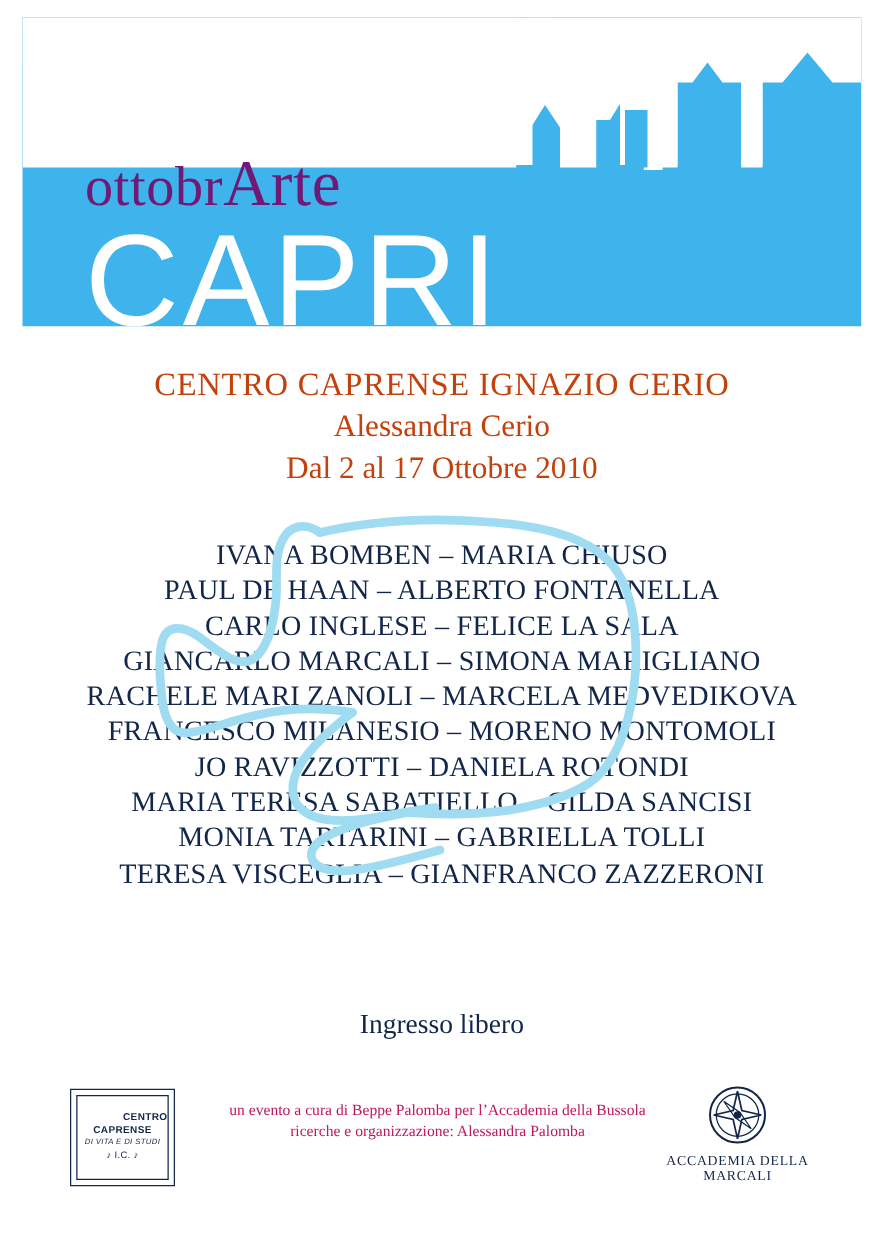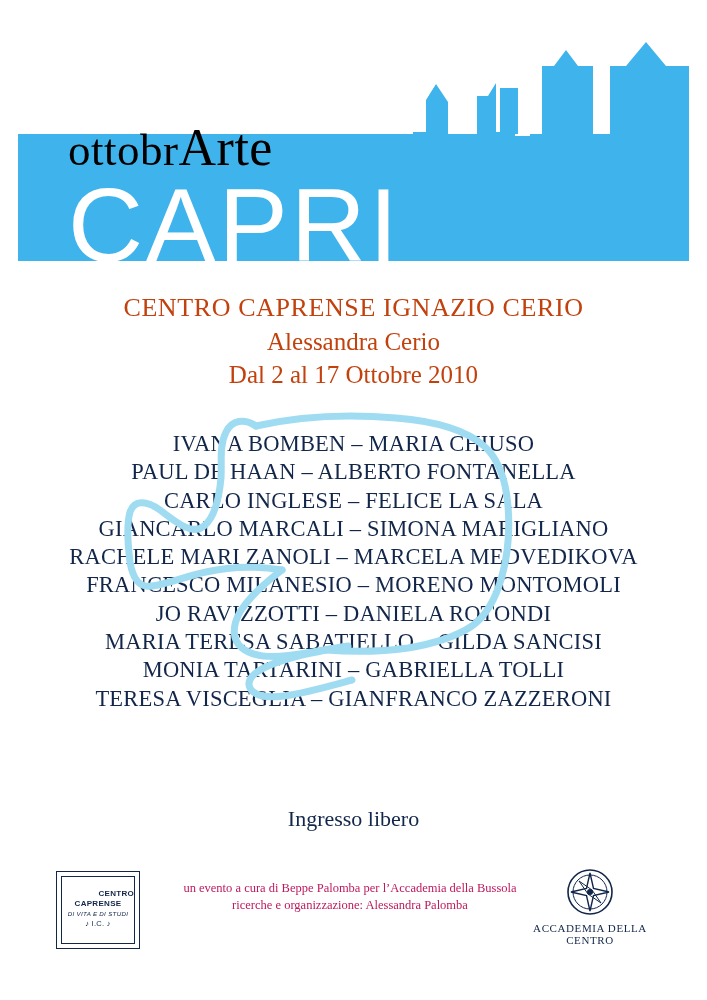--- a/index.html
+++ b/index.html
@@ -30,21 +30,21 @@
     overflow: hidden;
   }
 
   .title-wrap {
     position: absolute;
     left: 50px;
     top: 108px;
     z-index: 5;
   }
   .ottobrarte {
-    color: #000000;
+    color: #701a75;
     font-family: "Liberation Serif", serif;
     font-size: 45px;
     letter-spacing: 0.5px;
     line-height: 1;
     white-space: nowrap;
   }
   .ottobrarte .big {
     font-size: 52px;
   }
   .capri {
@@ -279,17 +279,17 @@
     </div>
 
     <div class="logo-right">
       <svg width="48" height="48" viewBox="0 0 48 48">
         <circle cx="24" cy="24" r="22" fill="none" stroke="#12264a" stroke-width="1.6"></circle>
         <circle cx="24" cy="24" r="17" fill="none" stroke="#12264a" stroke-width="1"></circle>
         <path d="M24,5 L27.5,20.5 L43,24 L27.5,27.5 L24,43 L20.5,27.5 L5,24 L20.5,20.5 Z" fill="none" stroke="#12264a" stroke-width="1.4"></path>
         <path d="M13,13 L26,22 L35,35 L22,26 Z" fill="none" stroke="#12264a" stroke-width="1"></path>
         <circle cx="24" cy="24" r="3" fill="#12264a"></circle>
       </svg>
-      <div class="caption">ACCADEMIA DELLA CENTRO</div>
+      <div class="caption">ACCADEMIA DELLA MARCALI</div>
     </div>
   </div>
 
 </div>
 
 </body></html>

